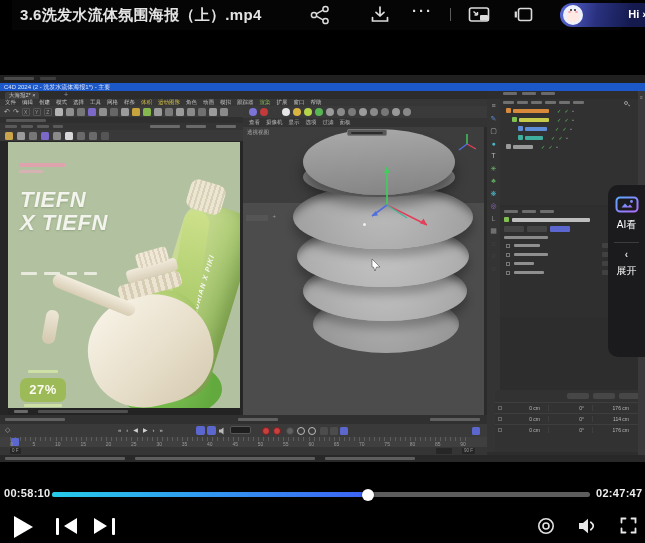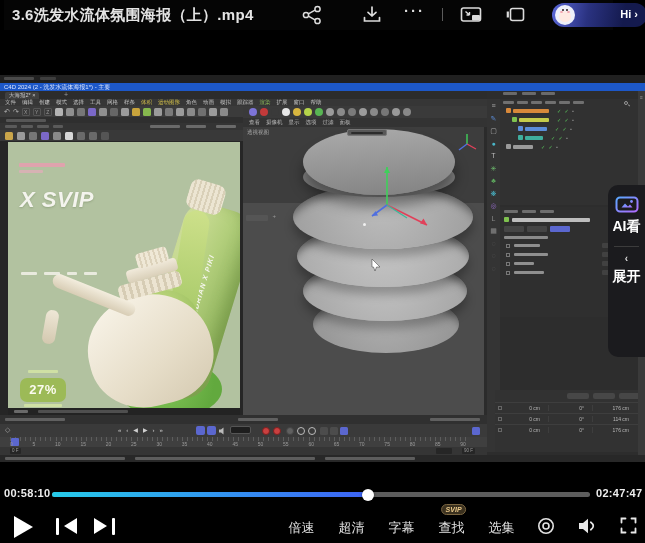--- a/index.html
+++ b/index.html
@@ -3,21 +3,21 @@
 <meta charset="utf-8">
 <style>
   html,body{margin:0;padding:0;background:#000;}
   *{box-sizing:border-box;}
   .stage{position:relative;width:645px;height:543px;background:#000;overflow:hidden;
          font-family:"Liberation Sans","DejaVu Sans",sans-serif;}
   .abs{position:absolute;}
   .bar{position:absolute;background:#5a5a5a;border-radius:1px;height:3px;}
 
   
-  .topbar{position:absolute;top:0;left:4px;width:609px;height:30px;background:#050505;}
+  .topbar{position:absolute;top:0;left:12px;width:609px;height:30px;background:#050505;}
   .pl-title{position:absolute;left:8px;top:6px;font-size:15px;font-weight:bold;color:#e4e4e4;letter-spacing:.3px;}
   .tb-ic{position:absolute;top:5px;cursor:pointer;}
   .tb-more{font-size:15px;color:#dcdcdc;letter-spacing:2px;font-weight:bold;top:2px;}
   .tb-sep{position:absolute;left:438px;top:8px;width:1px;height:13px;background:#5b5b5b;}
   .hi-pill{position:absolute;left:548px;top:3px;width:95px;height:24px;border-radius:13px;
     background:linear-gradient(100deg,#5a67d8 0%,#2a3280 38%,#141a4e 75%);overflow:hidden;cursor:pointer;}
   .mascot{position:absolute;left:3px;top:2px;width:20px;height:20px;border-radius:50%;background:#eef0fa;overflow:hidden;}
   .m-face{position:absolute;left:4px;top:6px;width:12px;height:11px;border-radius:50%;background:#ffe9e2;}
   .m-eye{position:absolute;top:4px;width:1.6px;height:2.4px;border-radius:50%;background:#433;}
   .m-cheek{position:absolute;top:6.2px;width:3px;height:2.2px;border-radius:50%;background:#f5a9b2;}
@@ -170,21 +170,21 @@
   .playhead{position:absolute;left:11px;top:1px;width:8px;height:8px;border-radius:1px;background:var(--accent-purple,#5b67cf);}
   .ruler-nums{position:absolute;left:10px;top:4px;width:456px;display:flex;justify-content:space-between;}
   .ruler-nums span{font-size:5px;color:#9a9a9a;line-height:6px;}
   .tl-range{position:absolute;top:372px;left:0;width:487px;height:8px;background:#353535;font-size:4.5px;color:#9c9c9c;}
   .rng{position:absolute;top:1px;height:6px;background:#262626;border-radius:1px;line-height:6px;padding:0 2px;}
   .vf-status{position:absolute;top:380px;left:0;width:645px;height:7px;background:#282828;}
 
   
   .sidep{position:absolute;left:608px;top:185px;width:37px;height:172px;background:#1b1b1e;border-radius:10px 0 0 10px;
     z-index:40;text-align:center;}
-  .sp-label{font-size:14px;color:#fff;display:block;font-weight:bold;}
+  .sp-label{font-size:10px;color:#fff;display:block;}
   .sp-div{width:25px;height:1px;background:#3c3c3c;margin:10px auto 6px;}
   .sp-chev{font-size:10px;color:#ddd;display:block;font-weight:bold;}
 
   
   .time{position:absolute;top:487px;font-size:11px;font-weight:bold;color:#ededed;letter-spacing:.3px;}
   .ptrack{position:absolute;left:52px;top:492px;width:538px;height:5px;border-radius:3px;background:#5d5d5d;cursor:pointer;}
   .pfill{position:absolute;left:0;top:0;height:5px;border-radius:3px;
     background:linear-gradient(90deg,var(--progress-start,#26cbe9),var(--progress-end,#3d63f5));}
   .pknob{position:absolute;top:-3.5px;width:12px;height:12px;border-radius:50%;background:#fff;box-shadow:0 0 3px rgba(0,0,0,.5);}
   .play-btn{position:absolute;left:14px;top:516px;width:0;height:0;border-left:19px solid #fff;
@@ -359,21 +359,22 @@
 
       <div class="cbody"></div>
       <div class="cpump3"></div>
       <div class="cpump2"></div>
       <div class="cpump1"></div>
       <div class="carm"></div>
       <div class="carm2"></div>
 
       <div class="p-titles">
 
-          <div class="poster-line">X SVIP</div>
+      <div class="poster-line">TIEFN</div>
+          <div class="poster-line">X TIEFN</div>
         </div>
       <div class="p-sub">
         <span style="width:16px"></span>
           <span style="width:16px"></span>
         <span style="width:10px"></span>
           <span style="width:13px"></span>
       </div>
 
       <span class="badge-t"></span>
       <div class="badge99">27%</div>
@@ -707,47 +708,20 @@
   <div class="play-btn"></div>
   <div class="skip prev" style="left:56px">
     <span class="bar-v"></span>
       <span class="tri"></span>
   </div>
   <div class="skip next" style="left:93px">
     <span class="bar-v"></span>
       <span class="tri"></span>
   </div>
 
-  <div class="ctl-group">
-
-      <div class="ctl-btn">
-        
-        <span>倍速</span>
-      </div>
-
-      <div class="ctl-btn">
-        
-        <span>超清</span>
-      </div>
-
-      <div class="ctl-btn">
-        
-        <span>字幕</span>
-      </div>
-
-      <div class="ctl-btn">
-        <span class="ctl-badge">SVIP</span>
-        <span>查找</span>
-      </div>
-
-      <div class="ctl-btn">
-        
-        <span>选集</span>
-      </div>
-    </div>
 
   <svg class="ctl-ico" style="left:537px" width="18" height="18" viewBox="0 0 18 18">
     <circle cx="9" cy="9" r="7.2" fill="none" stroke="#e2e2e2" stroke-width="1.6"></circle>
     <circle cx="9" cy="9" r="3" fill="none" stroke="#e2e2e2" stroke-width="1.6"></circle>
   </svg>
 
   <svg class="ctl-ico" style="left:577px" width="20" height="18" viewBox="0 0 20 18">
     <path d="M2 6h4l5-4.2v14.4L6 12H2z" fill="#e8e8e8"></path>
     <path d="M13.8 5.2c1.6 1.2 2.5 2.4 2.5 3.8s-.9 2.6-2.5 3.8" stroke="#e8e8e8" stroke-width="1.7" fill="none" stroke-linecap="round"></path>
   </svg>

